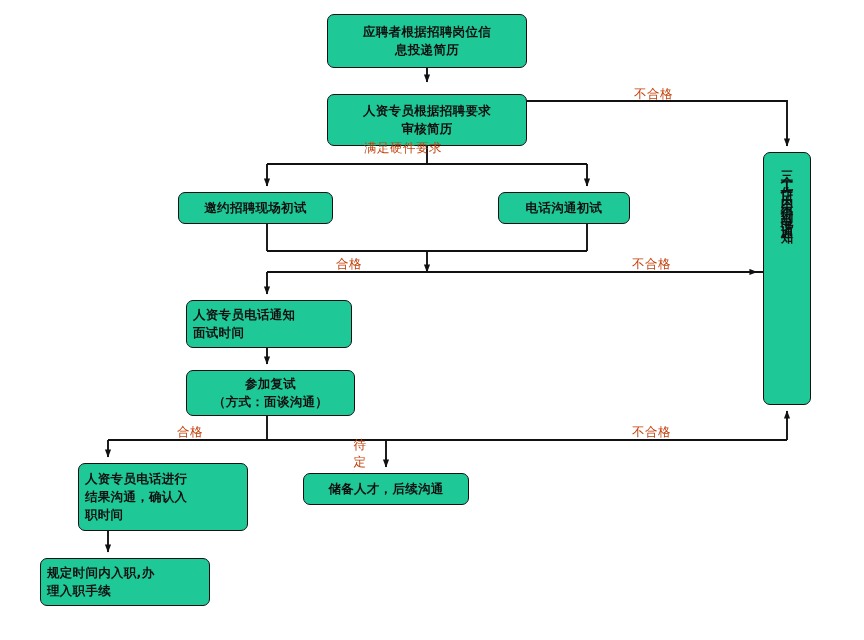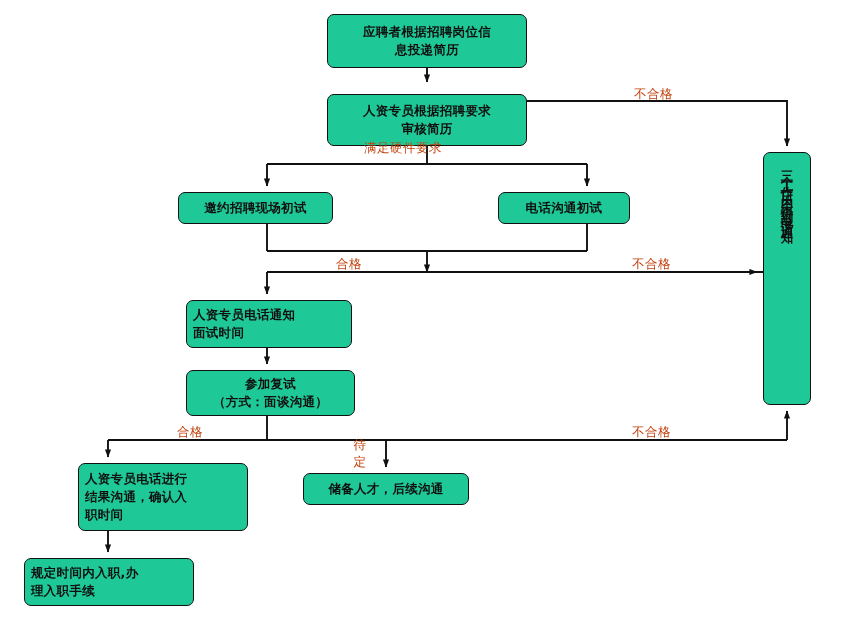--- a/index.html
+++ b/index.html
@@ -160,21 +160,21 @@
     <span class="ntext">参加复试
 （方式：面谈沟通）</span>
   </div>
 
   <div class="node left-align" style="left:32px; top:463px; width:170px; height:68px;margin-left:46px;">
     <span class="ntext">人资专员电话进行
 结果沟通，确认入
 职时间</span>
   </div>
 
-  <div class="node left-align" style="left:24px; top:558px; width:170px; height:48px;">
+  <div class="node left-align" style="left:40px; top:558px; width:170px; height:48px;">
     <span class="ntext">规定时间内入职,办
 理入职手续</span>
   </div>
 
   <div class="node" style="left:303px; top:473px; width:166px; height:32px;">
     <span class="ntext">储备人才，后续沟通</span>
   </div>
 
   <div class="node vertical" style="left:763px; top:152px; width:48px; height:253px;">
     <span class="ntext">三个工作日内未得到电话通知</span>

